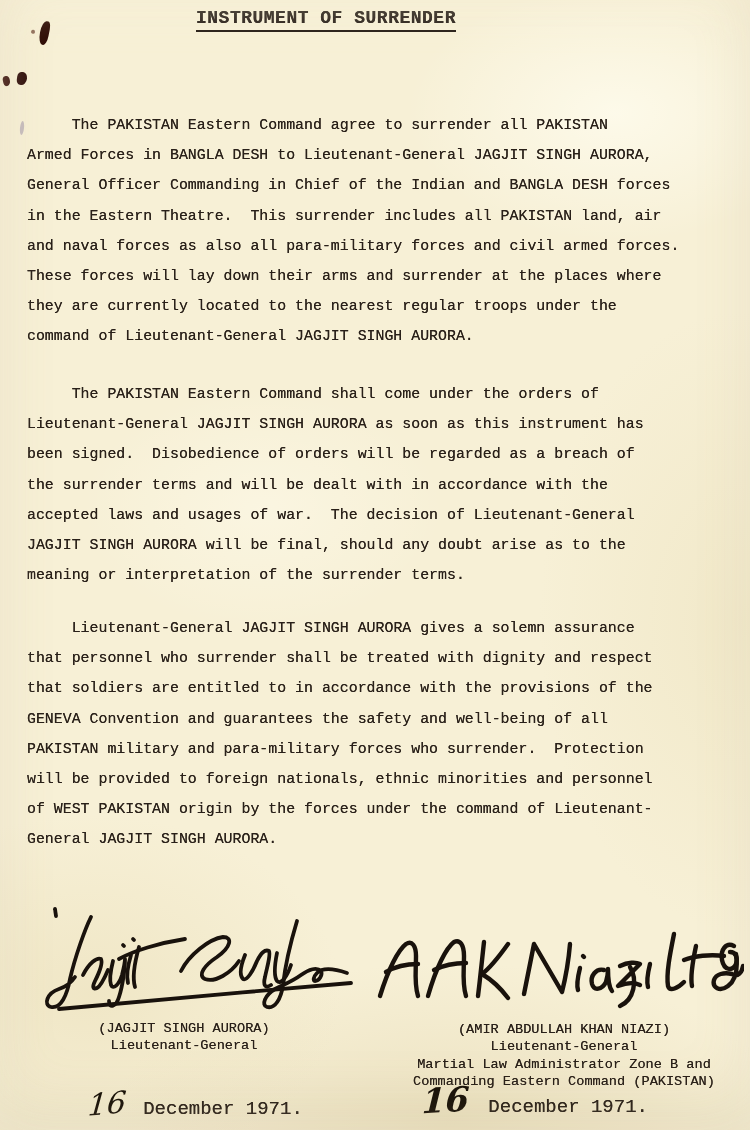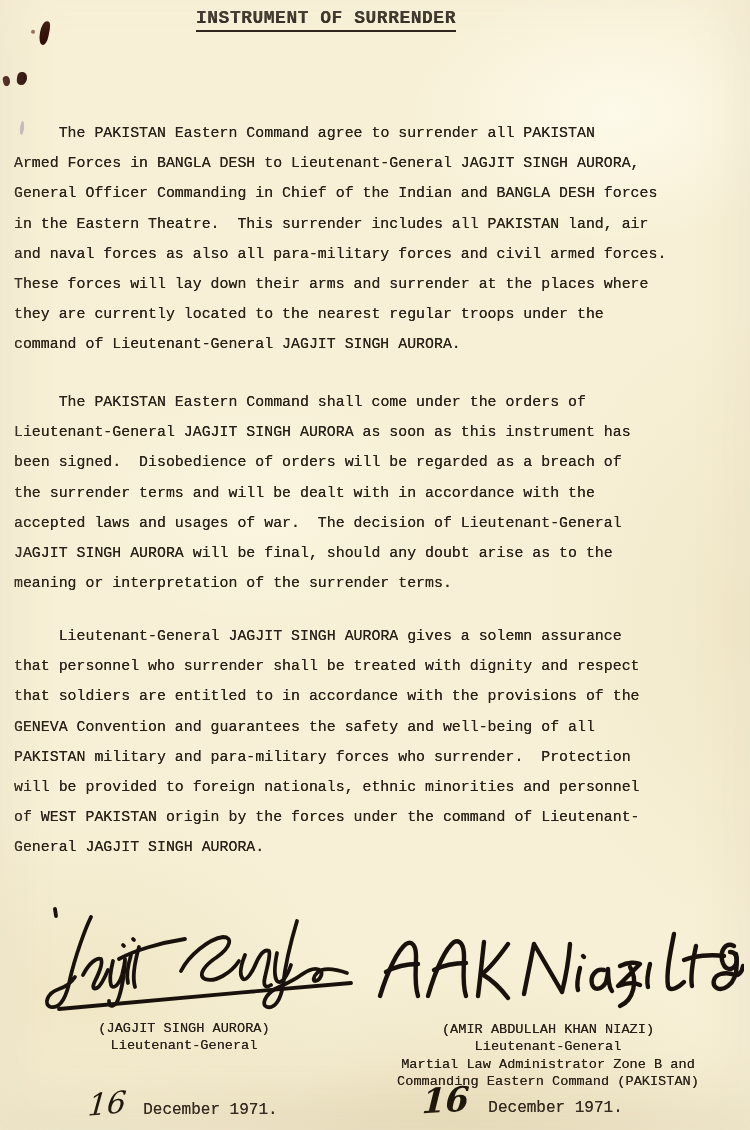--- a/index.html
+++ b/index.html
@@ -21,57 +21,56 @@
     content:""; position:absolute; inset:0; pointer-events:none;
     box-shadow: inset 0 -26px 60px rgba(150,125,70,.12), inset 0 8px 40px rgba(255,250,230,.35);
   }
   .title {
     position:absolute; top:8px; left:196px; margin:0;
     font-size:18px; font-weight:bold; letter-spacing:.5px;
     border-bottom:2px solid #261d15; padding-bottom:2px;
     text-shadow:0 0 .6px rgba(38,29,21,.9);
   }
   .para {
-    position:absolute; left:14px; width:704px;
+    position:absolute; left:27px; width:704px;
     white-space:pre-wrap;
     font-size:14.9px; line-height:30.2px; letter-spacing:0;
     text-shadow:0 0 .6px rgba(42,33,26,.85);
-    margin-top:8px;
   }
   .p1 { top:110px; }
   .p2 { top:379px; }
   .p3 { top:613px; }
 
   .sig { position:absolute; pointer-events:none; }
   .sig path { fill:none; stroke:#19120c; stroke-linecap:round; stroke-linejoin:round; }
   .sig-left  { left:25px;  top:897px; width:330px; height:123px; z-index:3; }
   .sig-left path  { stroke-width:3.8; }
   .sig-right { left:372px; top:912px; width:372px; height:98px; z-index:3; }
   .sig-right path { stroke-width:4.4; }
 
   .sigblock {
     position:absolute; text-align:center;
     font-size:13.6px; line-height:17.3px;
     text-shadow:0 0 .5px rgba(42,33,26,.8);
     margin-top:20px;
   }
   .sigblock .titles { white-space:pre-line; }
   .sb-left  { left:16px;  top:1000px; width:336px; }
-  .sb-right { left:376px; top:1001px; width:344px; }
+  .sb-right { left:392px; top:1001px; width:344px; }
 
   .date-row { position:absolute; display:flex; align-items:baseline; }
   .dr-left  { left:88px;  top:1086px; gap:17px; }
   .dr-right { left:422px; top:1080px; gap:19px; }
   .day {
     font-family:"DejaVu Serif",serif; color:#171008;
     display:inline-block; font-style:italic;
   }
   .dr-left  .day { font-size:30px; font-weight:400; transform:rotate(-5deg) skewX(-10deg); }
   .dr-right .day { font-size:34px; font-weight:700; transform:rotate(-3deg) skewX(-6deg); }
-  .dtext { font-size:16px; text-shadow:0 0 .5px rgba(42,33,26,.8); }
+  .dtext { font-size:19px; text-shadow:0 0 .5px rgba(42,33,26,.8); }
 
   .blot { position:absolute; }
   .blot-a { left:40px; top:21px; width:9px; height:24px; background:#2e0c06;
             border-radius:62% 38% 50% 60%; transform:rotate(11deg); }
   .blot-a::before { content:""; position:absolute; left:-9px; top:11px; width:4px; height:4px;
             border-radius:50%; background:#5a2a18; opacity:.65; }
   .blot-b { left:3px;  top:76px; width:7px;  height:10px; background:#38100a;
             border-radius:50% 50% 62% 40%; transform:rotate(-14deg); }
   .blot-c { left:17px; top:72px; width:10px; height:13px; background:#31100c;
             border-radius:46% 54% 60% 42%; transform:rotate(8deg); }

